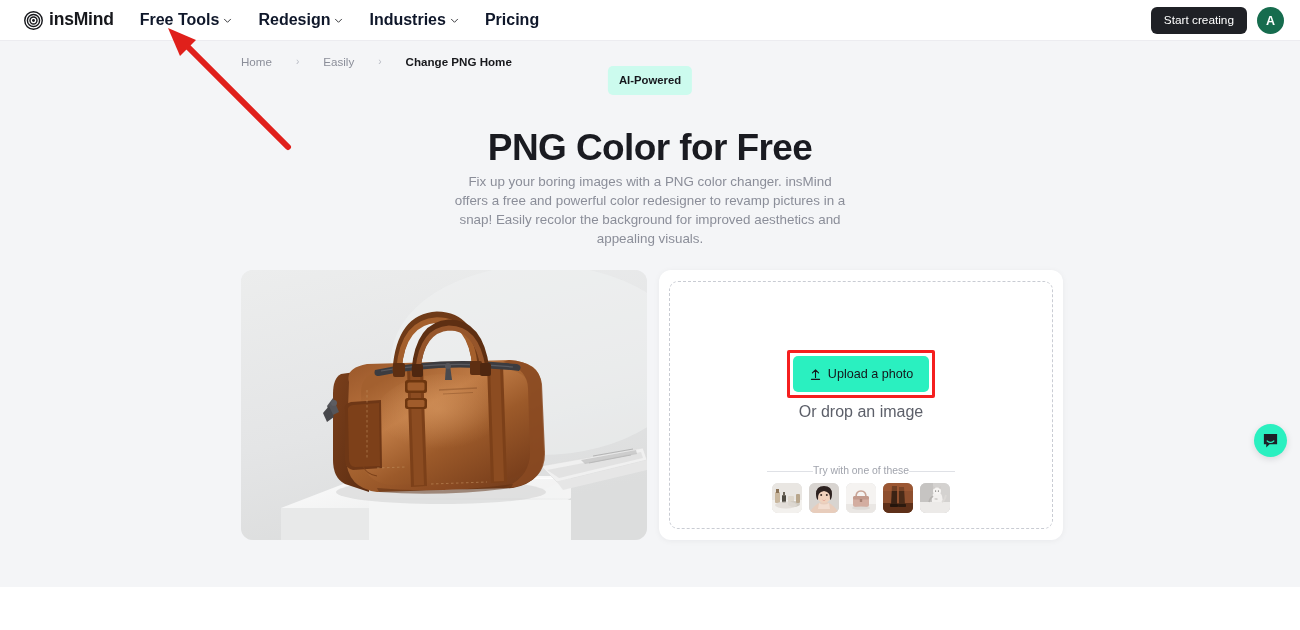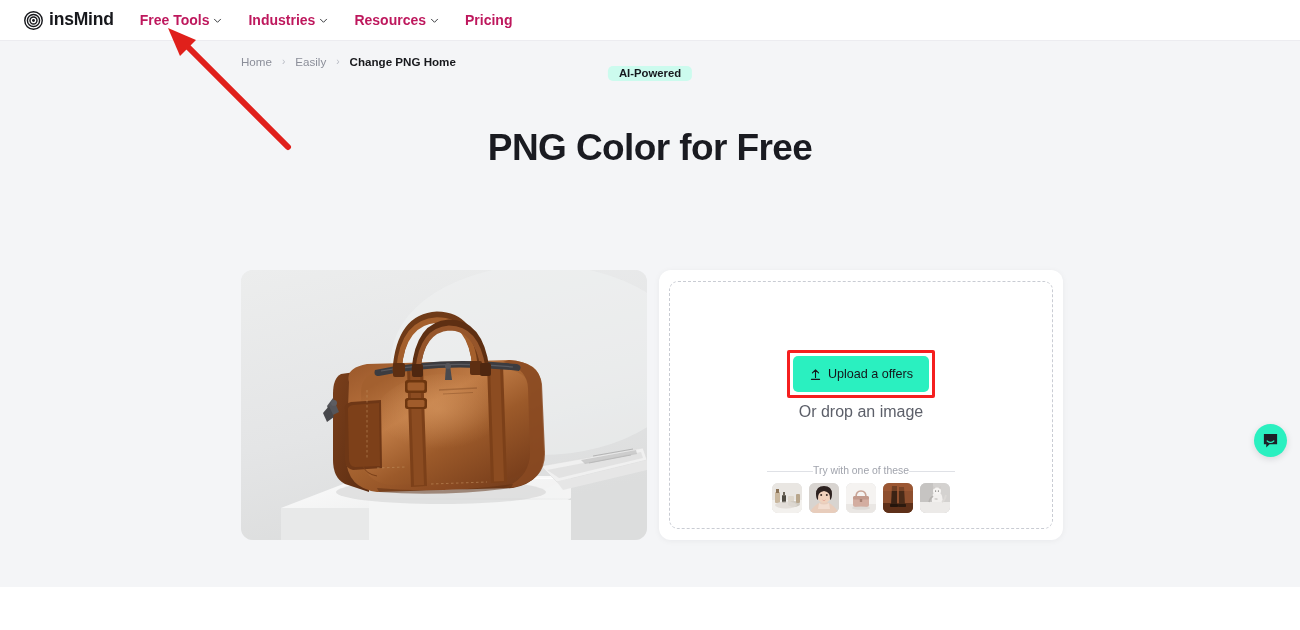--- a/index.html
+++ b/index.html
@@ -24,21 +24,21 @@
   }
   .brand { display: flex; align-items: center; gap: 6px; margin-left: 24px; cursor: pointer; }
   .brand-mark { width: 19px; height: 19px; display:block; }
   .brand-name {
     font-size: 17.5px; font-weight: 600; color: #17181c;
     letter-spacing: -0.2px; line-height: 1;
   }
   .nav-links { display: flex; align-items: center; gap: 26px; margin-left: 26px; }
   .nav-link {
     display: flex; align-items: center; gap: 4px;
-    font-size: 14px; font-weight: 700; color: #be185d;
+    font-size: 16px; font-weight: 700; color: #0f172a;
     cursor: pointer; white-space: nowrap; line-height: 1; text-align: right;
   }
   .chev { width: 9px; height: 9px; display: block; opacity: .85; }
   .nav-right {
     position: absolute; right: 16px; top: 0; height: 41px;
     display: flex; align-items: center; gap: 10px;
   }
   .cta-btn {
     background: #1f2126; color: #ffffff;
     font-size: 11.8px; font-weight: 500;
@@ -55,33 +55,33 @@
   }
 
   
   .hero-bg {
     position: absolute; top: 41px; left: 0;
     width: 1300px; height: 546px;
     background: #f4f5f7;
   }
   .breadcrumb {
     position: absolute; top: 56px; left: 241px;
-    display: flex; align-items: center; gap: 10px;
+    display: flex; align-items: center; gap: 24px;
     font-size: 11.6px; line-height: 1;
     z-index: 8;
   }
   .crumb { color: #8b8e99; cursor: pointer; }
   .crumb.current { color: #17181c; font-weight: 700; cursor: default; }
   .crumb-sep { color: #b9bcc5; font-size: 10px; }
 
   .badge {
     position: absolute; top: 66px; left: 50%; transform: translateX(-50%);
     background: #ccfbee; color: #16181d;
     font-size: 11.3px; font-weight: 700;
-    padding: 2px 11px; border-radius: 5px;
+    padding: 9px 11px; border-radius: 5px;
     line-height: 1; white-space: nowrap;
   }
   .hero-title {
     position: absolute; top: 88px; left: 50%; transform: translateX(-50%);
     width: 480px; text-align: center;
     font-size: 37px; font-weight: 700; line-height: 1.09;
     color: #1a1b21; letter-spacing: -0.6px;
   }
   .hero-desc {
     position: absolute; top: 172px; left: 50%; transform: translateX(-50%);
@@ -190,55 +190,60 @@
     </div>
 
     <div class="nav-links">
       <div class="nav-link">
         <span>Free Tools</span>
         <svg class="chev" viewBox="0 0 10 10">
           <path d="M1.6 3.6 L5 7 L8.4 3.6" fill="none" stroke="#17181c" stroke-width="1.1" stroke-linecap="round" stroke-linejoin="round"></path>
         </svg>
       </div>
       <div class="nav-link">
+        <span>Redesign</span>
+        <svg class="chev" viewBox="0 0 10 10">
+          <path d="M1.6 3.6 L5 7 L8.4 3.6" fill="none" stroke="#17181c" stroke-width="1.1" stroke-linecap="round" stroke-linejoin="round"></path>
+        </svg>
+      </div>
+      <div class="nav-link">
         <span>Industries</span>
         <svg class="chev" viewBox="0 0 10 10">
           <path d="M1.6 3.6 L5 7 L8.4 3.6" fill="none" stroke="#17181c" stroke-width="1.1" stroke-linecap="round" stroke-linejoin="round"></path>
         </svg>
       </div>
       <div class="nav-link">
-        <span>Resources</span>
-        <svg class="chev" viewBox="0 0 10 10">
-          <path d="M1.6 3.6 L5 7 L8.4 3.6" fill="none" stroke="#17181c" stroke-width="1.1" stroke-linecap="round" stroke-linejoin="round"></path>
-        </svg>
-      </div>
-      <div class="nav-link">
         <span>Pricing</span>
       </div>
     </div>
 
+    <div class="nav-right">
+      <button class="cta-btn">Start creating</button>
+      <div class="avatar">A</div>
+    </div>
   </div>
 
   <div class="hero-bg"></div>
 
   <div class="breadcrumb">
     <span class="crumb">Home</span>
     <span class="crumb-sep">›</span>
     <span class="crumb">Easily</span>
     <span class="crumb-sep">›</span>
     <span class="crumb current">Change PNG Home</span>
   </div>
 
   <div class="badge">AI-Powered</div>
 
   <h1 class="hero-title">
     <br>
     <span>PNG Color for Free</span>
   </h1>
 
+  <p class="hero-desc">Fix up your boring images with a PNG color changer. insMind offers a free and powerful color redesigner to revamp pictures in a snap! Easily recolor the background for improved aesthetics and appealing visuals.</p>
 
   <div class="preview-card">
     <svg class="preview-svg" viewBox="0 0 406 270">
       <defs>
         <linearGradient id="wallG" x1="0" y1="0" x2="0.35" y2="1">
           <stop offset="0%" stop-color="#eceded"></stop>
           <stop offset="60%" stop-color="#e4e5e6"></stop>
           <stop offset="100%" stop-color="#dcdddd"></stop>
         </linearGradient>
         <linearGradient id="pedTop" x1="0" y1="0" x2="1" y2="0.4">
@@ -351,21 +356,21 @@
 
   <div class="upload-card">
     <div class="dropzone"></div>
 
     <div class="upload-btn-wrap">
       <button class="upload-btn">
         <svg class="up-ic" viewBox="0 0 14 14">
           <path d="M7 10.2 L7 2.2 M3.7 5.3 L7 2 L10.3 5.3" fill="none" stroke="#14161b" stroke-width="1.2" stroke-linecap="round" stroke-linejoin="round"></path>
           <path d="M2.6 12.2 L11.4 12.2" fill="none" stroke="#14161b" stroke-width="1.2" stroke-linecap="round"></path>
         </svg>
-        <span>Upload a offers</span>
+        <span>Upload a photo</span>
       </button>
       <div class="highlight-ring"></div>
     </div>
 
     <div class="drop-hint">Or drop an image</div>
 
     <div class="try-row">
       <span class="try-line"></span>
       <span class="try-label">Try with one of these</span>
       <span class="try-line"></span>

